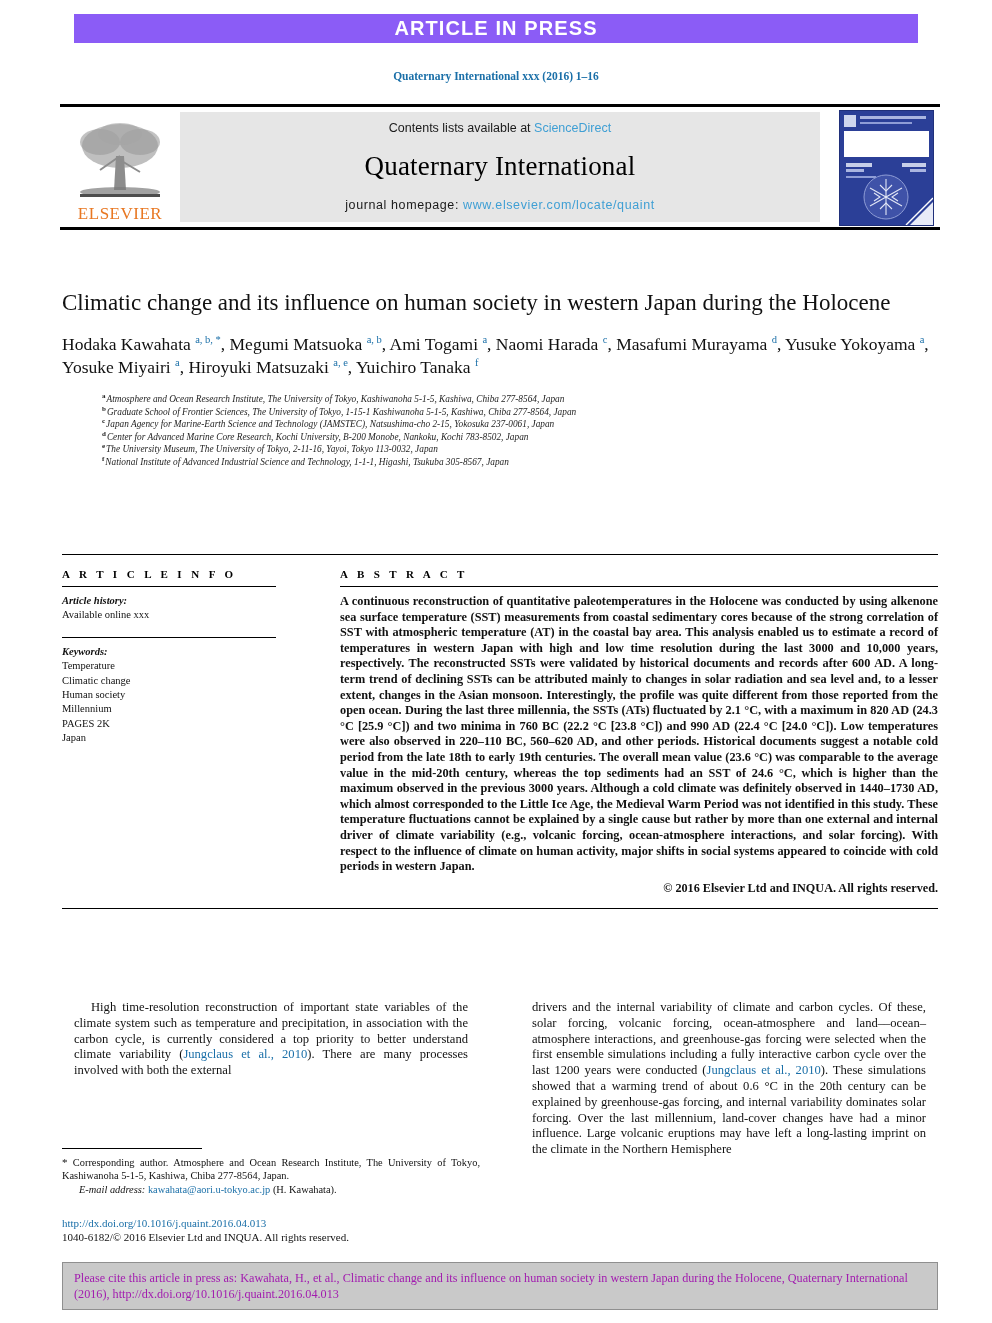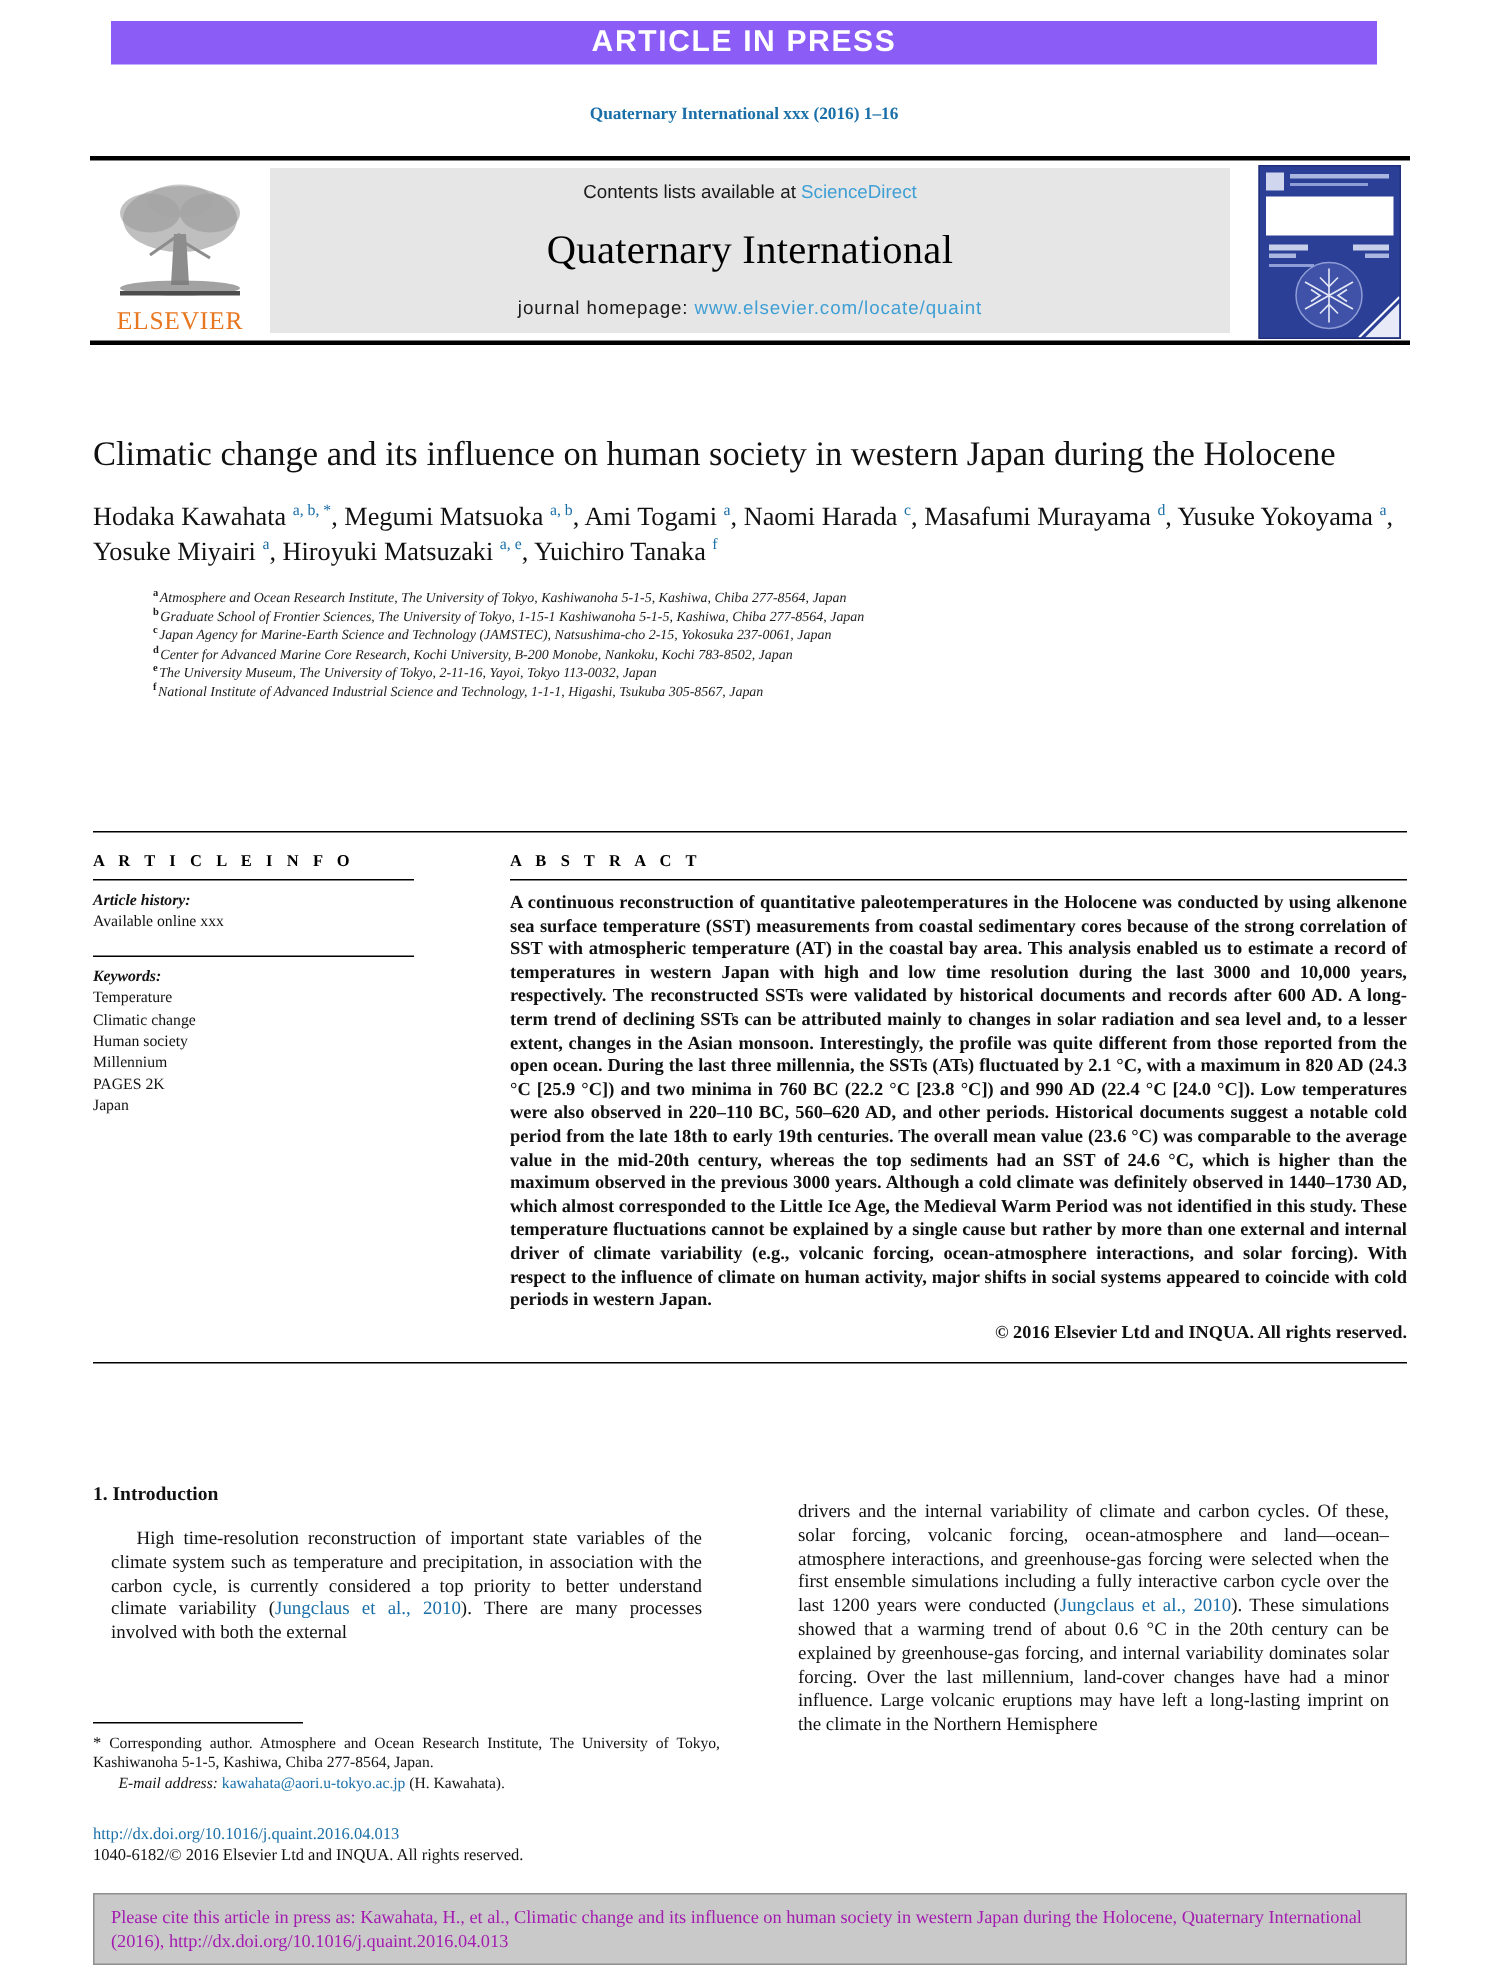--- a/index.html
+++ b/index.html
@@ -456,21 +456,20 @@
         <div class="info-rule" style="width:100%"></div>
         <div class="abstract-body">A continuous reconstruction of quantitative paleotemperatures in the Holocene was conducted by using alkenone sea surface temperature (SST) measurements from coastal sedimentary cores because of the strong correlation of SST with atmospheric temperature (AT) in the coastal bay area. This analysis enabled us to estimate a record of temperatures in western Japan with high and low time resolution during the last 3000 and 10,000 years, respectively. The reconstructed SSTs were validated by historical documents and records after 600 AD. A long-term trend of declining SSTs can be attributed mainly to changes in solar radiation and sea level and, to a lesser extent, changes in the Asian monsoon. Interestingly, the profile was quite different from those reported from the open ocean. During the last three millennia, the SSTs (ATs) fluctuated by 2.1 °C, with a maximum in 820 AD (24.3 °C [25.9 °C]) and two minima in 760 BC (22.2 °C [23.8 °C]) and 990 AD (22.4 °C [24.0 °C]). Low temperatures were also observed in 220–110 BC, 560–620 AD, and other periods. Historical documents suggest a notable cold period from the late 18th to early 19th centuries. The overall mean value (23.6 °C) was comparable to the average value in the mid-20th century, whereas the top sediments had an SST of 24.6 °C, which is higher than the maximum observed in the previous 3000 years. Although a cold climate was definitely observed in 1440–1730 AD, which almost corresponded to the Little Ice Age, the Medieval Warm Period was not identified in this study. These temperature fluctuations cannot be explained by a single cause but rather by more than one external and internal driver of climate variability (e.g., volcanic forcing, ocean-atmosphere interactions, and solar forcing). With respect to the influence of climate on human activity, major shifts in social systems appeared to coincide with cold periods in western Japan.</div>
         <div class="copyright-line">© 2016 Elsevier Ltd and INQUA. All rights reserved.</div>
       </div>
     </div>
     <div class="ia-rule-bottom" style="top: 354px;"></div>
   </div>
 
   <div class="body-columns">
     <div class="body-col left">
-      <div class="sec-title">1.  Introduction</div>
       <p class="para indent"><span>High time-resolution reconstruction of important state variables of the climate system such as temperature and precipitation, in association with the carbon cycle, is currently considered a top priority to better understand climate variability (</span><span class="cite">Jungclaus et al., 2010</span><span>). There are many processes involved with both the external</span></p>
     </div>
     <div class="body-col right">
       <p class="para"><span>drivers and the internal variability of climate and carbon cycles. Of these, solar forcing, volcanic forcing, ocean-atmosphere and land––ocean–atmosphere interactions, and greenhouse-gas forcing were selected when the first ensemble simulations including a fully interactive carbon cycle over the last 1200 years were conducted (</span><span class="cite">Jungclaus et al., 2010</span><span>). These simulations showed that a warming trend of about 0.6 °C in the 20th century can be explained by greenhouse-gas forcing, and internal variability dominates solar forcing. Over the last millennium, land-cover changes have had a minor influence. Large volcanic eruptions may have left a long-lasting imprint on the climate in the Northern Hemisphere</span></p>
     </div>
   </div>
 
   <div class="footnote">
     <div class="footnote-rule"></div>
     <div class="fn-text">

